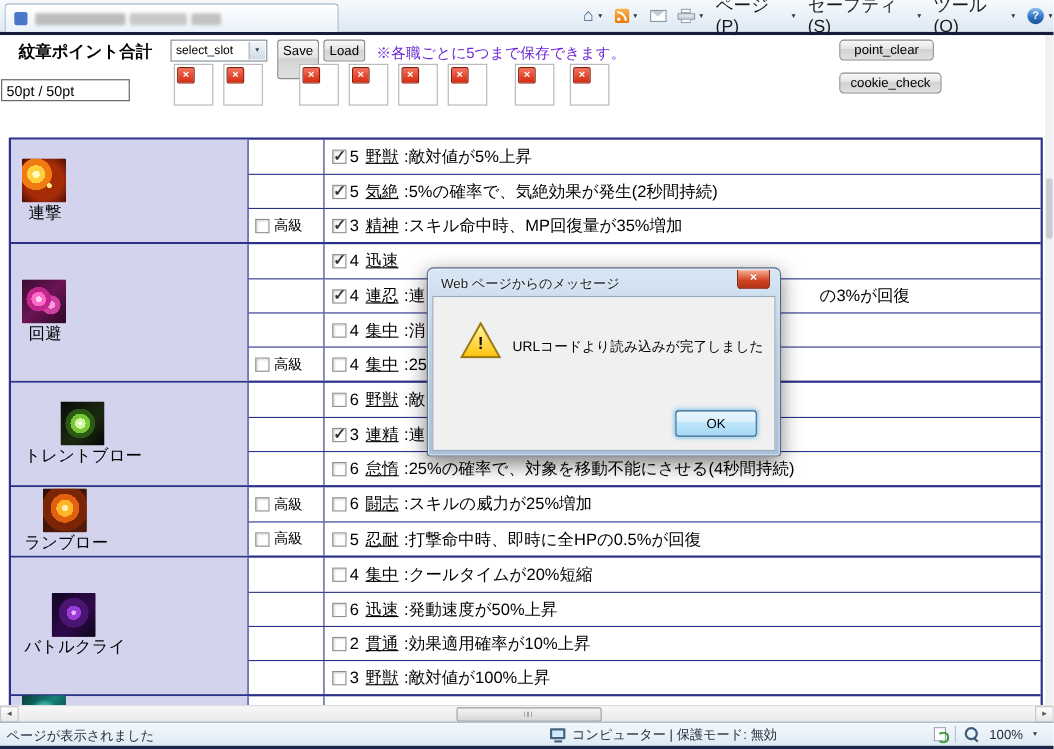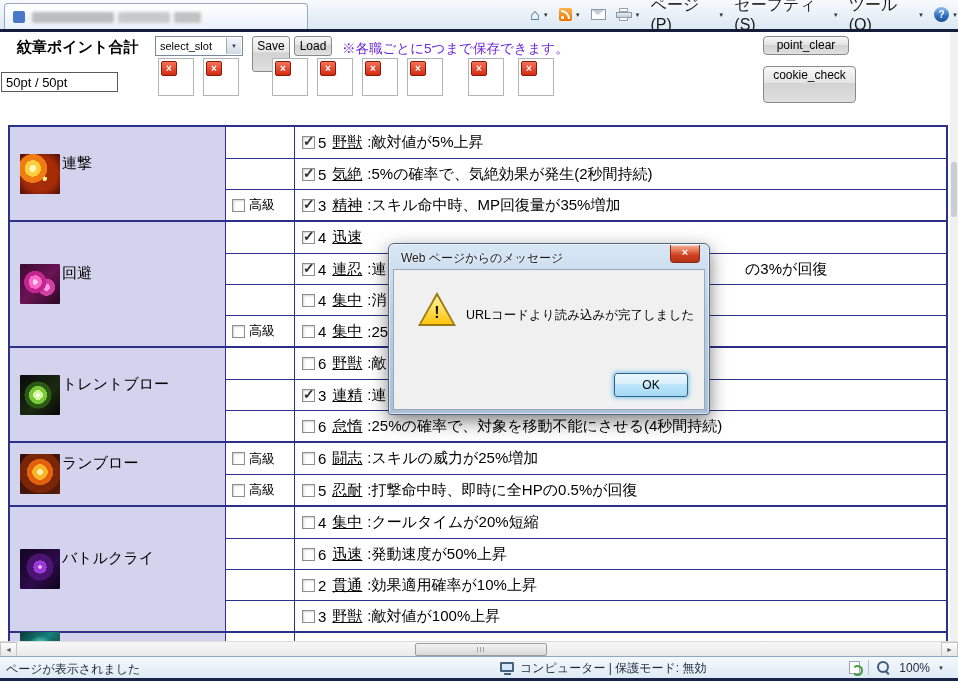--- a/index.html
+++ b/index.html
@@ -42,33 +42,33 @@
     font-size:11px; line-height:18px; padding-left:4px; color:#000; }
   .select-arrow { position:absolute; right:1px; top:1px; bottom:1px; width:15px;
     background:linear-gradient(#f2f6fa,#cfdae4); border-left:1px solid #9aaabb;
     display:flex; align-items:center; justify-content:center; font-size:6px; color:#345; }
   .btn { background:linear-gradient(#f8f8f8,#e4e4e4 45%,#d2d2d2 46%,#e0e0e0); border:1px solid #8a8a8a;
     border-radius:3px; font-size:12px; color:#000; text-align:center; }
   .btn-save { position:absolute; left:252px; top:4px; width:38px; height:36px; line-height:18px; }
   .btn-load { position:absolute; left:294px; top:4px; width:38px; height:20px; line-height:18px; }
   .note-text { position:absolute; left:342px; top:8px; font-size:13.5px; color:#6d28d9; }
   .btn-pointclear { position:absolute; left:763px; top:4px; width:86px; height:19px; line-height:17px; border-radius:4px; }
-  .btn-cookiecheck { position:absolute; left:763px; top:34px; width:93px; height:37px; line-height:17px; border-radius:4px; }
+  .btn-cookiecheck { position:absolute; left:763px; top:34px; width:93px; height:19px; line-height:17px; border-radius:4px; }
   .pt-input { position:absolute; left:1px; top:40px; width:117px; height:20px; border:1px solid #5a5a5a; background:#fff;
     font-size:13px; padding-left:4px; font-family:"Liberation Sans",sans-serif; color:#000; }
   .xbox { position:absolute; top:26px; width:36px; height:38px; background:#fff; border:1px solid #b4b4b4; }
   .xdel { position:absolute; left:2px; top:2px; width:16px; height:15px; background:linear-gradient(#f4725a,#d42a10);
     border:1px solid #8a1a08; border-radius:2px; color:#fff; font-size:10px; font-weight:bold; text-align:center; line-height:13px; }
 
   
   .skill-table { position:absolute; left:8px; top:93px; width:940px; border:2px solid #2b3188; background:#fff; }
   .skill-row { display:flex; border-top:2px solid #2b3188; }
   .skill-row:first-child { border-top:none; }
   .cell-name { width:216px; background:#d3d3ed; border-right:1px solid #2b3188; display:flex; align-items:center; flex:none; }
-  .name-inner { display:flex; align-items:flex-start; margin-left:10px; }
+  .name-inner { display:flex; align-items:center; margin-left:10px;flex-direction:column; }
   .skill-icon { width:40px; height:40px; flex:none; border-radius:1px; }
   .skill-name { font-size:15px; color:#000; margin-left:2px; margin-bottom:1px; white-space:nowrap; }
   .cell-right { flex:1; display:flex; flex-direction:column; }
   .effect-row { display:flex; height:31px; border-top:1px solid #2b3188; }
   .effect-row:first-child { border-top:none; }
   .cell-premium { width:69px; border-right:1px solid #2b3188; display:flex; align-items:center; padding-left:6px; gap:4px; flex:none; }
   .plabel { font-size:13px; color:#000; }
   .cell-effect { flex:1; display:flex; align-items:center; padding-left:7px; font-size:15px; color:#000; position:relative; white-space:nowrap; }
   .cb { width:13px; height:13px; background:#fff; border:1px solid #8e8e8e; position:relative; flex:none;
     box-shadow:inset 1px 1px 2px rgba(0,0,0,.18); }

